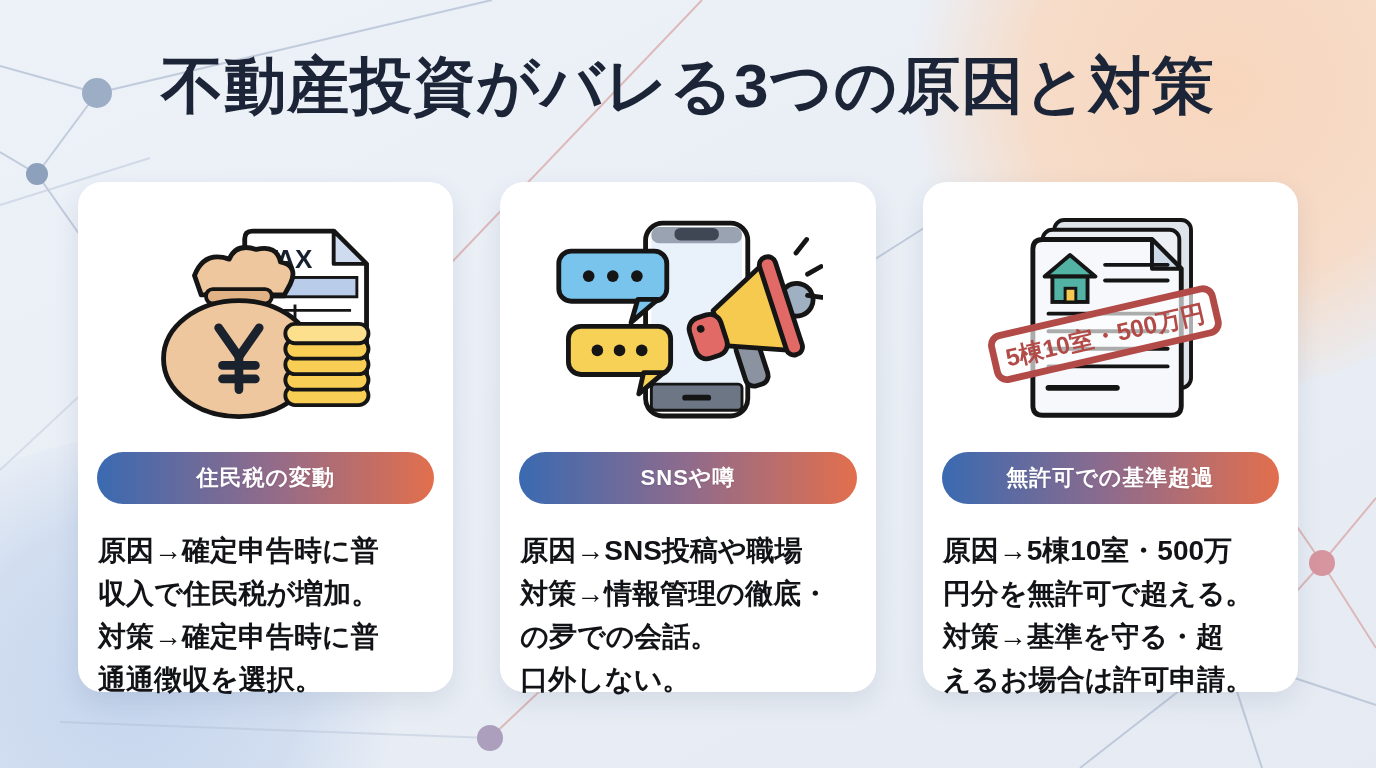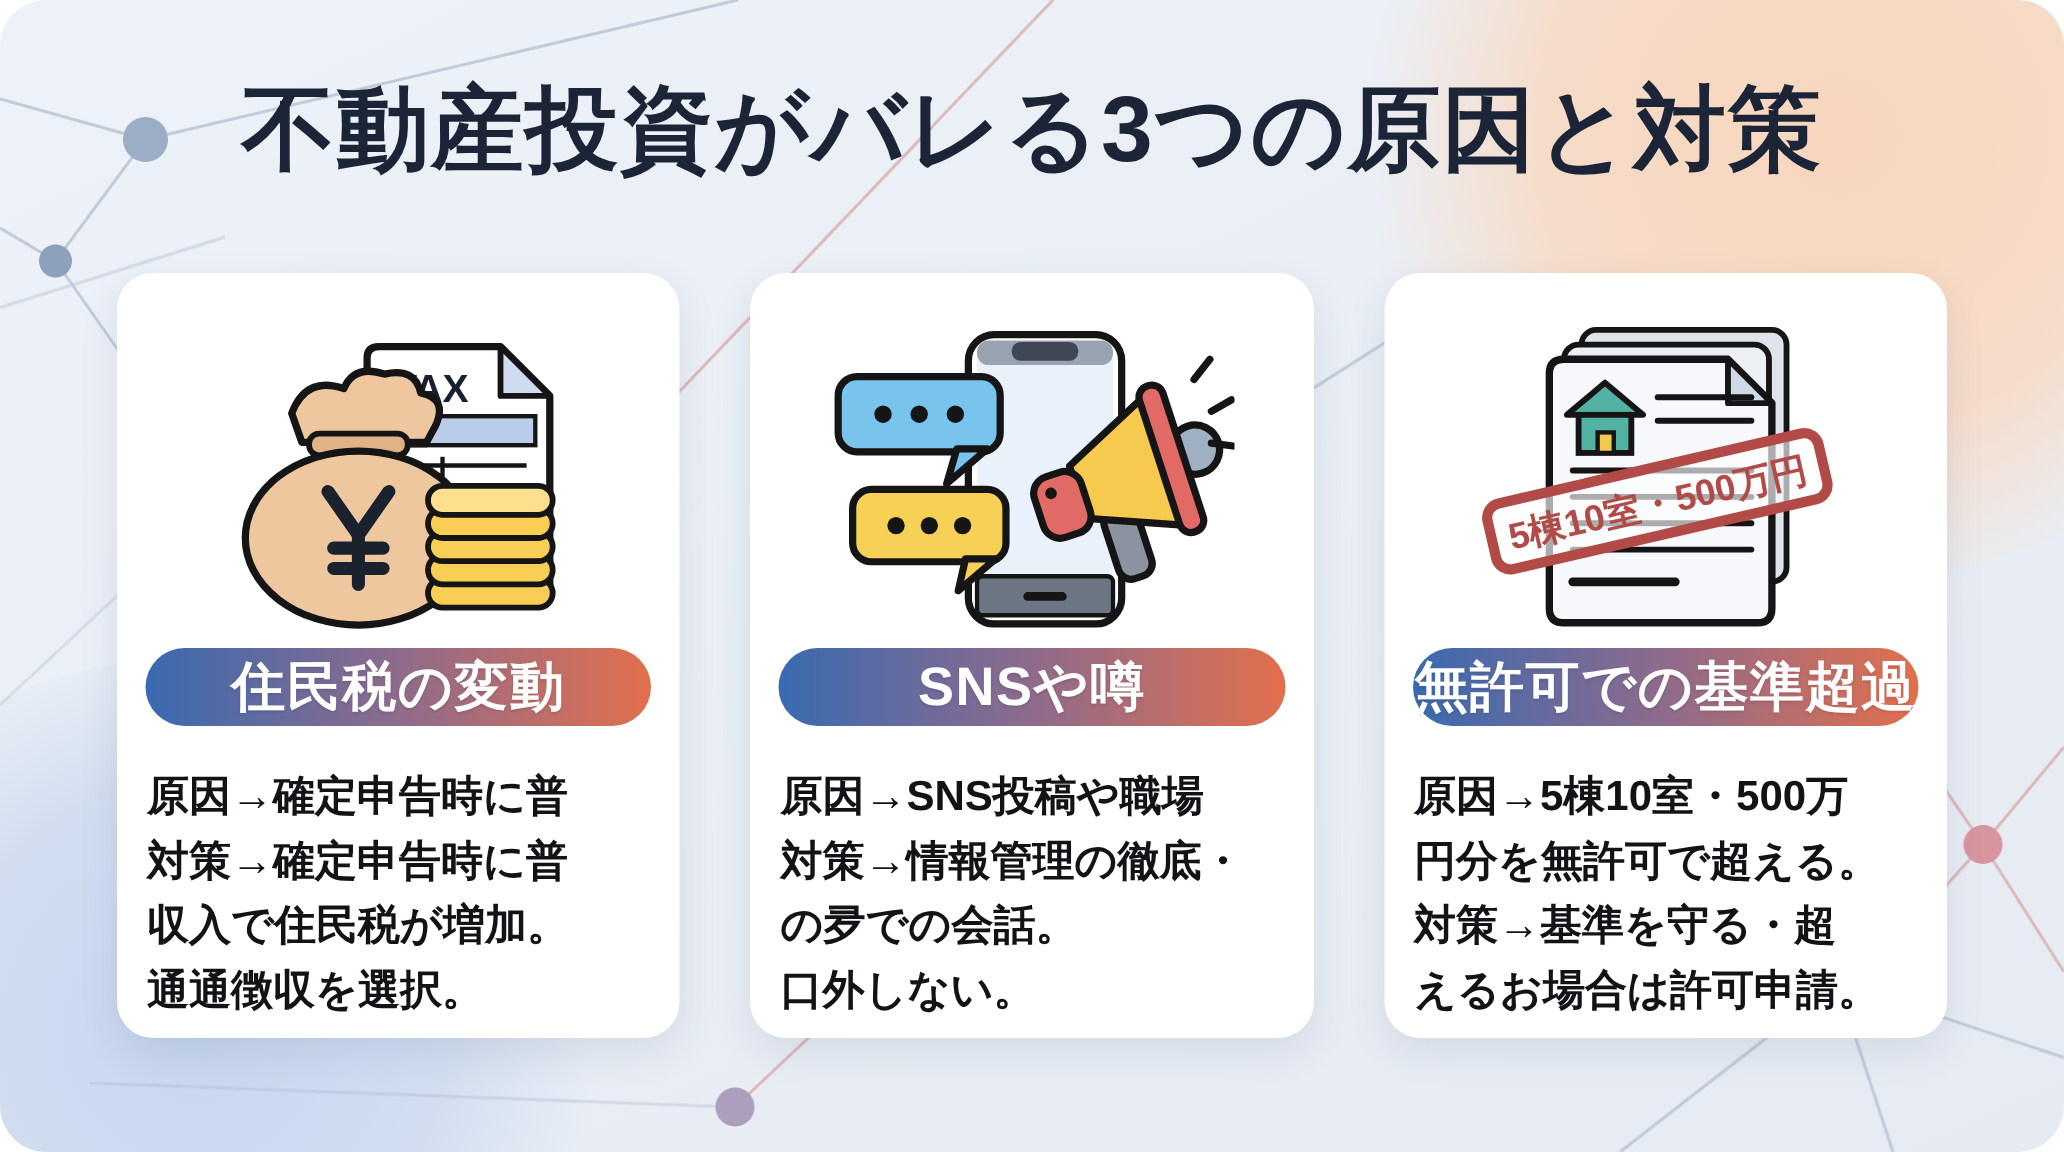--- a/index.html
+++ b/index.html
@@ -2,21 +2,20 @@
 <html lang="ja"><head>
 <meta charset="utf-8">
 <style>
   html,body{margin:0;padding:0;}
   .page{
     position:relative;
     width:1376px;height:768px;
     overflow:hidden;
     background:linear-gradient(155deg,#edf1f8 0%,#e9eef5 55%,#e6ebf3 100%);
     font-family:"Liberation Sans","DejaVu Sans",sans-serif;
-    border-radius:31px;
   }
   .blob{position:absolute;border-radius:50%;pointer-events:none;}
   .blob-orange{
     right:-170px;top:-210px;width:640px;height:600px;
     background:radial-gradient(circle at 50% 50%,#f8d6bd 0%,#f6dcc9 45%,rgba(246,220,201,0) 72%);
   }
   .blob-blue{
     left:-150px;bottom:-170px;width:560px;height:500px;
     background:radial-gradient(circle at 50% 50%,#c6d6ee 0%,#d2def0 45%,rgba(210,222,240,0) 72%);
   }
@@ -37,23 +36,24 @@
     box-shadow:0 10px 26px rgba(40,60,100,0.10);
     padding:0 19px;
   }
   .icon-wrap{
     height:224px;padding-top:26px;
     display:flex;align-items:center;justify-content:center;
   }
   .badge{
     height:52px;border-radius:26px;
     background:linear-gradient(90deg,#3a6ab1 0%,#8f6b8c 50%,#e26f4d 100%);
-    color:#ffffff;font-size:36px;font-weight:800;letter-spacing:1px;
+    color:#ffffff;font-size:22px;font-weight:800;letter-spacing:1px;
     display:flex;align-items:center;justify-content:center;
     text-shadow:0 1px 2px rgba(0,0,0,0.10);
+    margin-top:20px;
   }
   .body-text{padding:25px 1px 0 1px;}
   .body-line{
     font-size:28px;line-height:43px;color:#121316;
     font-weight:600;white-space:nowrap;
   }
   .body-line .b{font-weight:900;margin-top:40px;}
   svg text{font-family:"Liberation Sans","DejaVu Sans",sans-serif;}
 </style>
 </head>
@@ -132,22 +132,22 @@
             <rect x="140" y="152" width="86" height="20" rx="10" fill="#f9ce55"></rect>
             <rect x="140" y="136" width="86" height="20" rx="10" fill="#f9ce55"></rect>
             <rect x="140" y="120" width="86" height="20" rx="10" fill="#f9ce55"></rect>
             <rect x="140" y="104" width="86" height="20" rx="10" fill="#fce08e"></rect>
           </g>
         </svg>
       </div>
       <div class="badge">住民税の変動</div>
       <div class="body-text">
         <div class="body-line"><span class="b">原因</span><span>→確定申告時に普</span></div>
+        <div class="body-line"><span class="b"></span><span>収入で住民税が増加。</span></div>
         <div class="body-line"><span class="b">対策</span><span>→確定申告時に普</span></div>
-        <div class="body-line"><span class="b"></span><span>収入で住民税が増加。</span></div>
         <div class="body-line"><span class="b"></span><span>通通徴収を選択。</span></div>
       </div>
     </div>
 
     <div class="card">
       <div class="icon-wrap">
         <svg width="270" height="205" viewBox="0 0 280 212">
 
           <rect x="96" y="5" width="106" height="200" rx="18" fill="#ffffff" stroke="#151515" stroke-width="5"></rect>
           <rect x="102" y="11" width="94" height="188" rx="12" fill="#e9f1fa"></rect>

